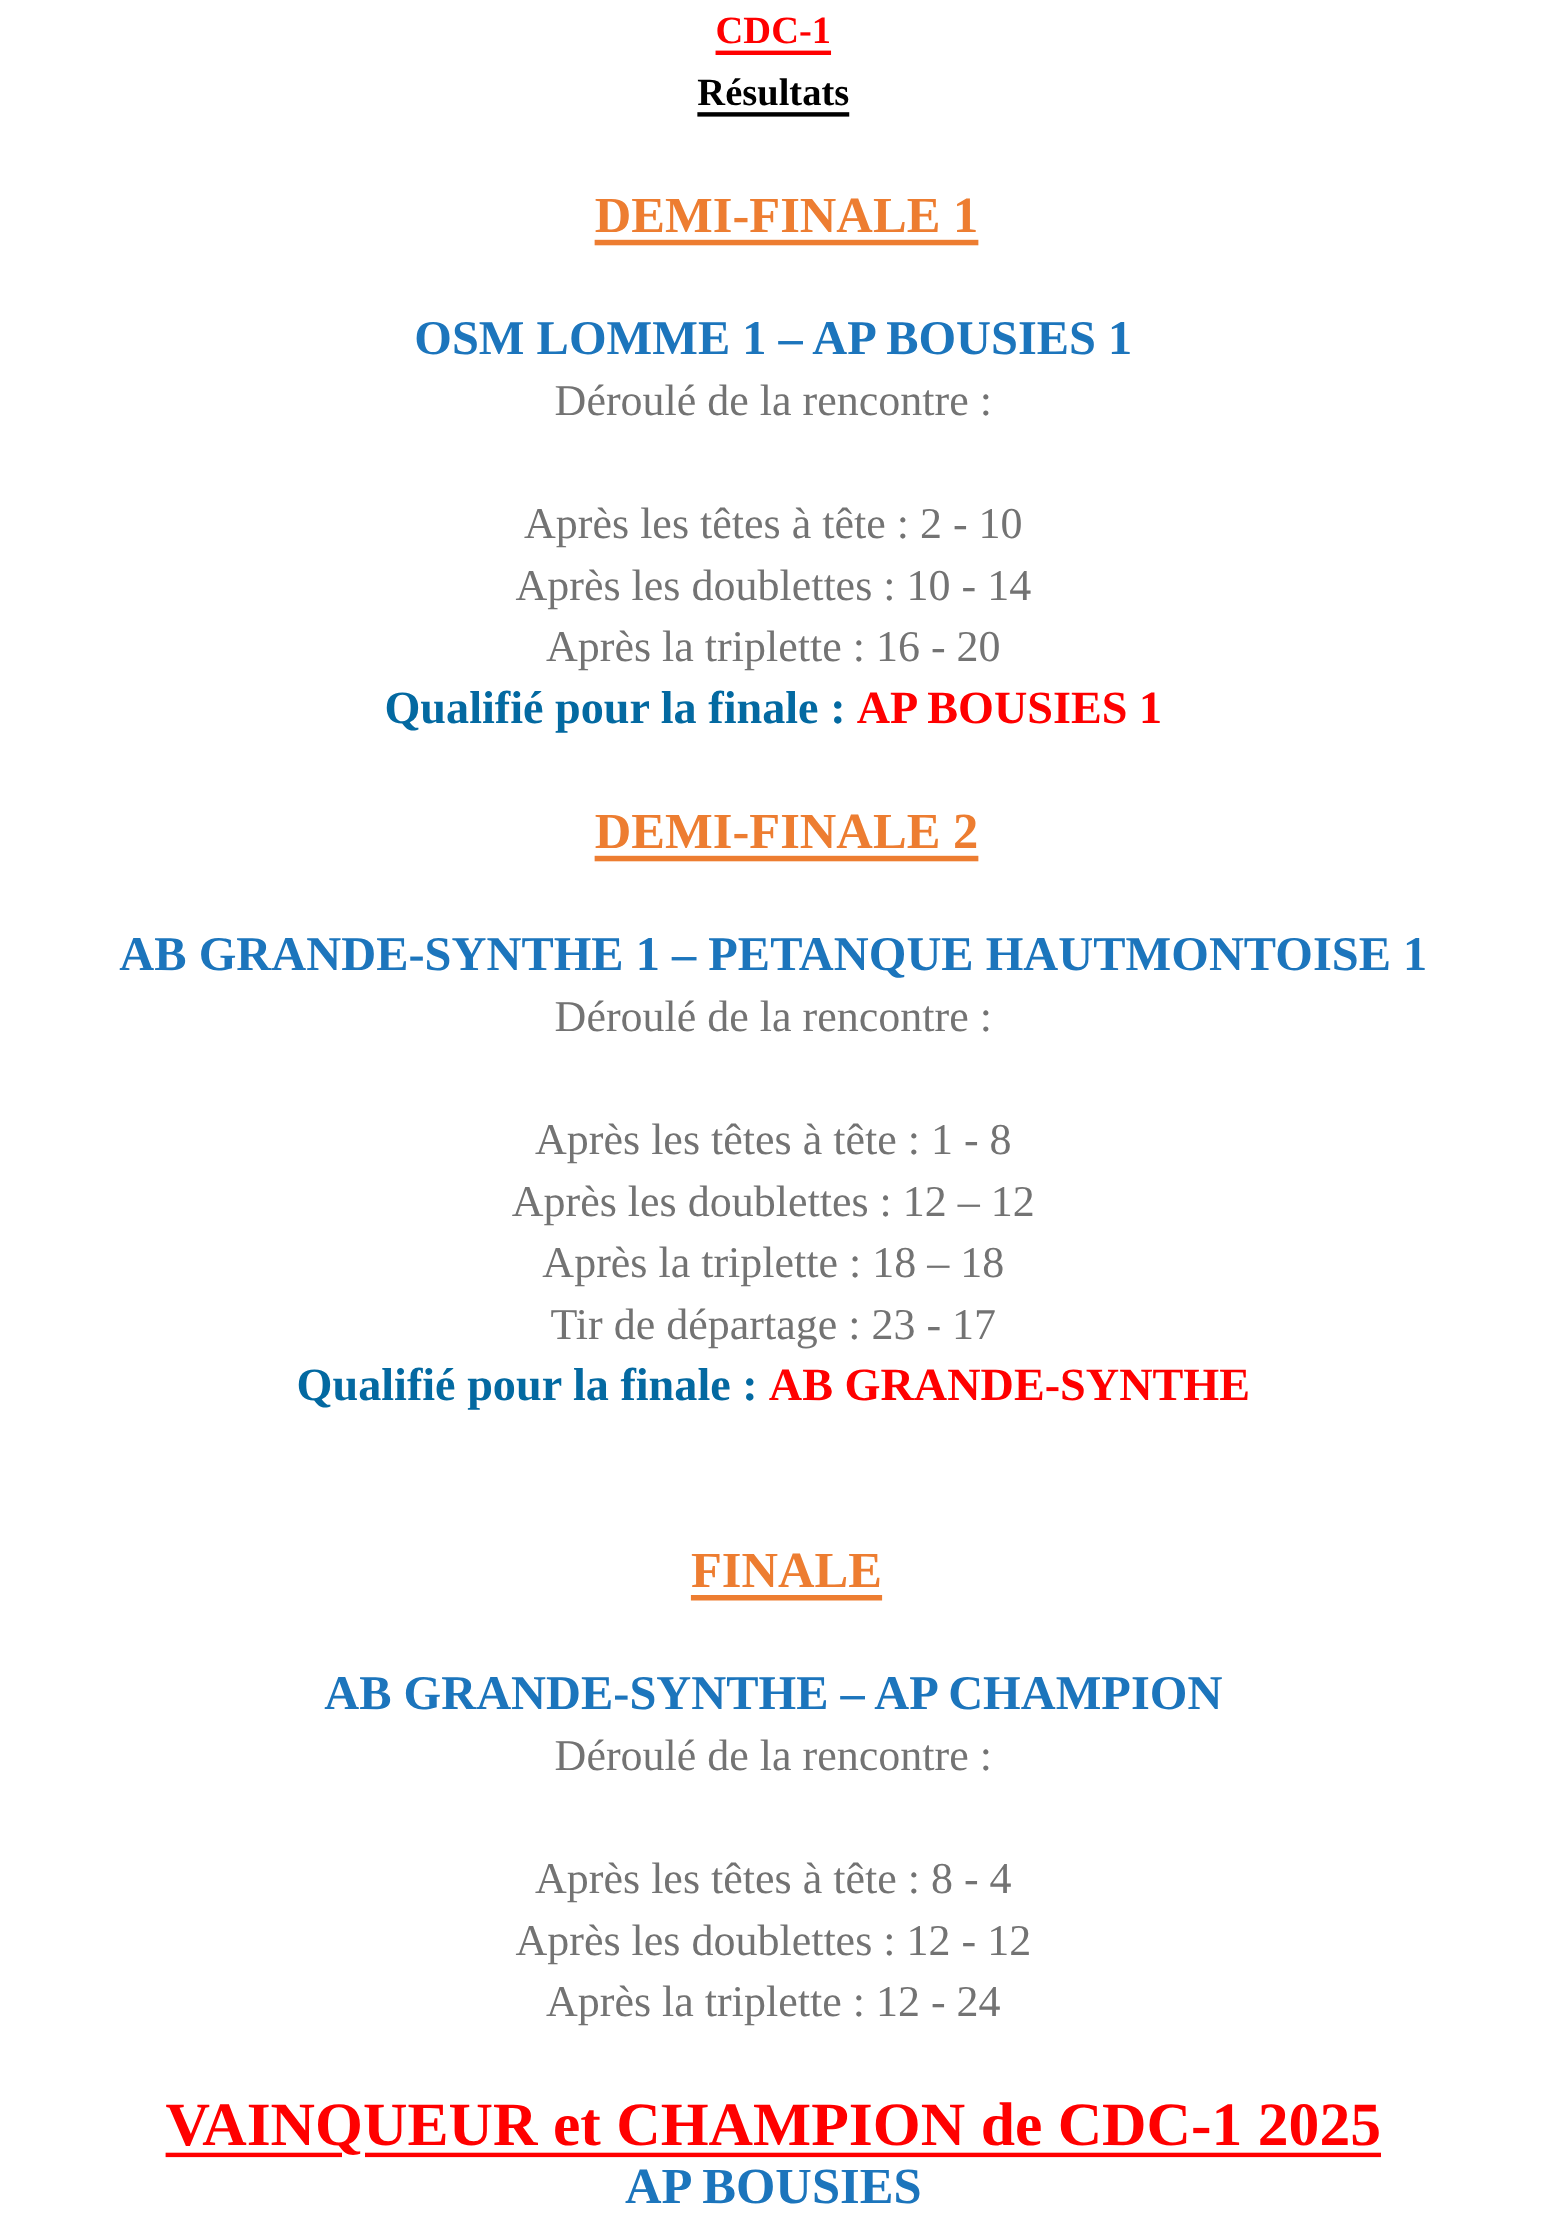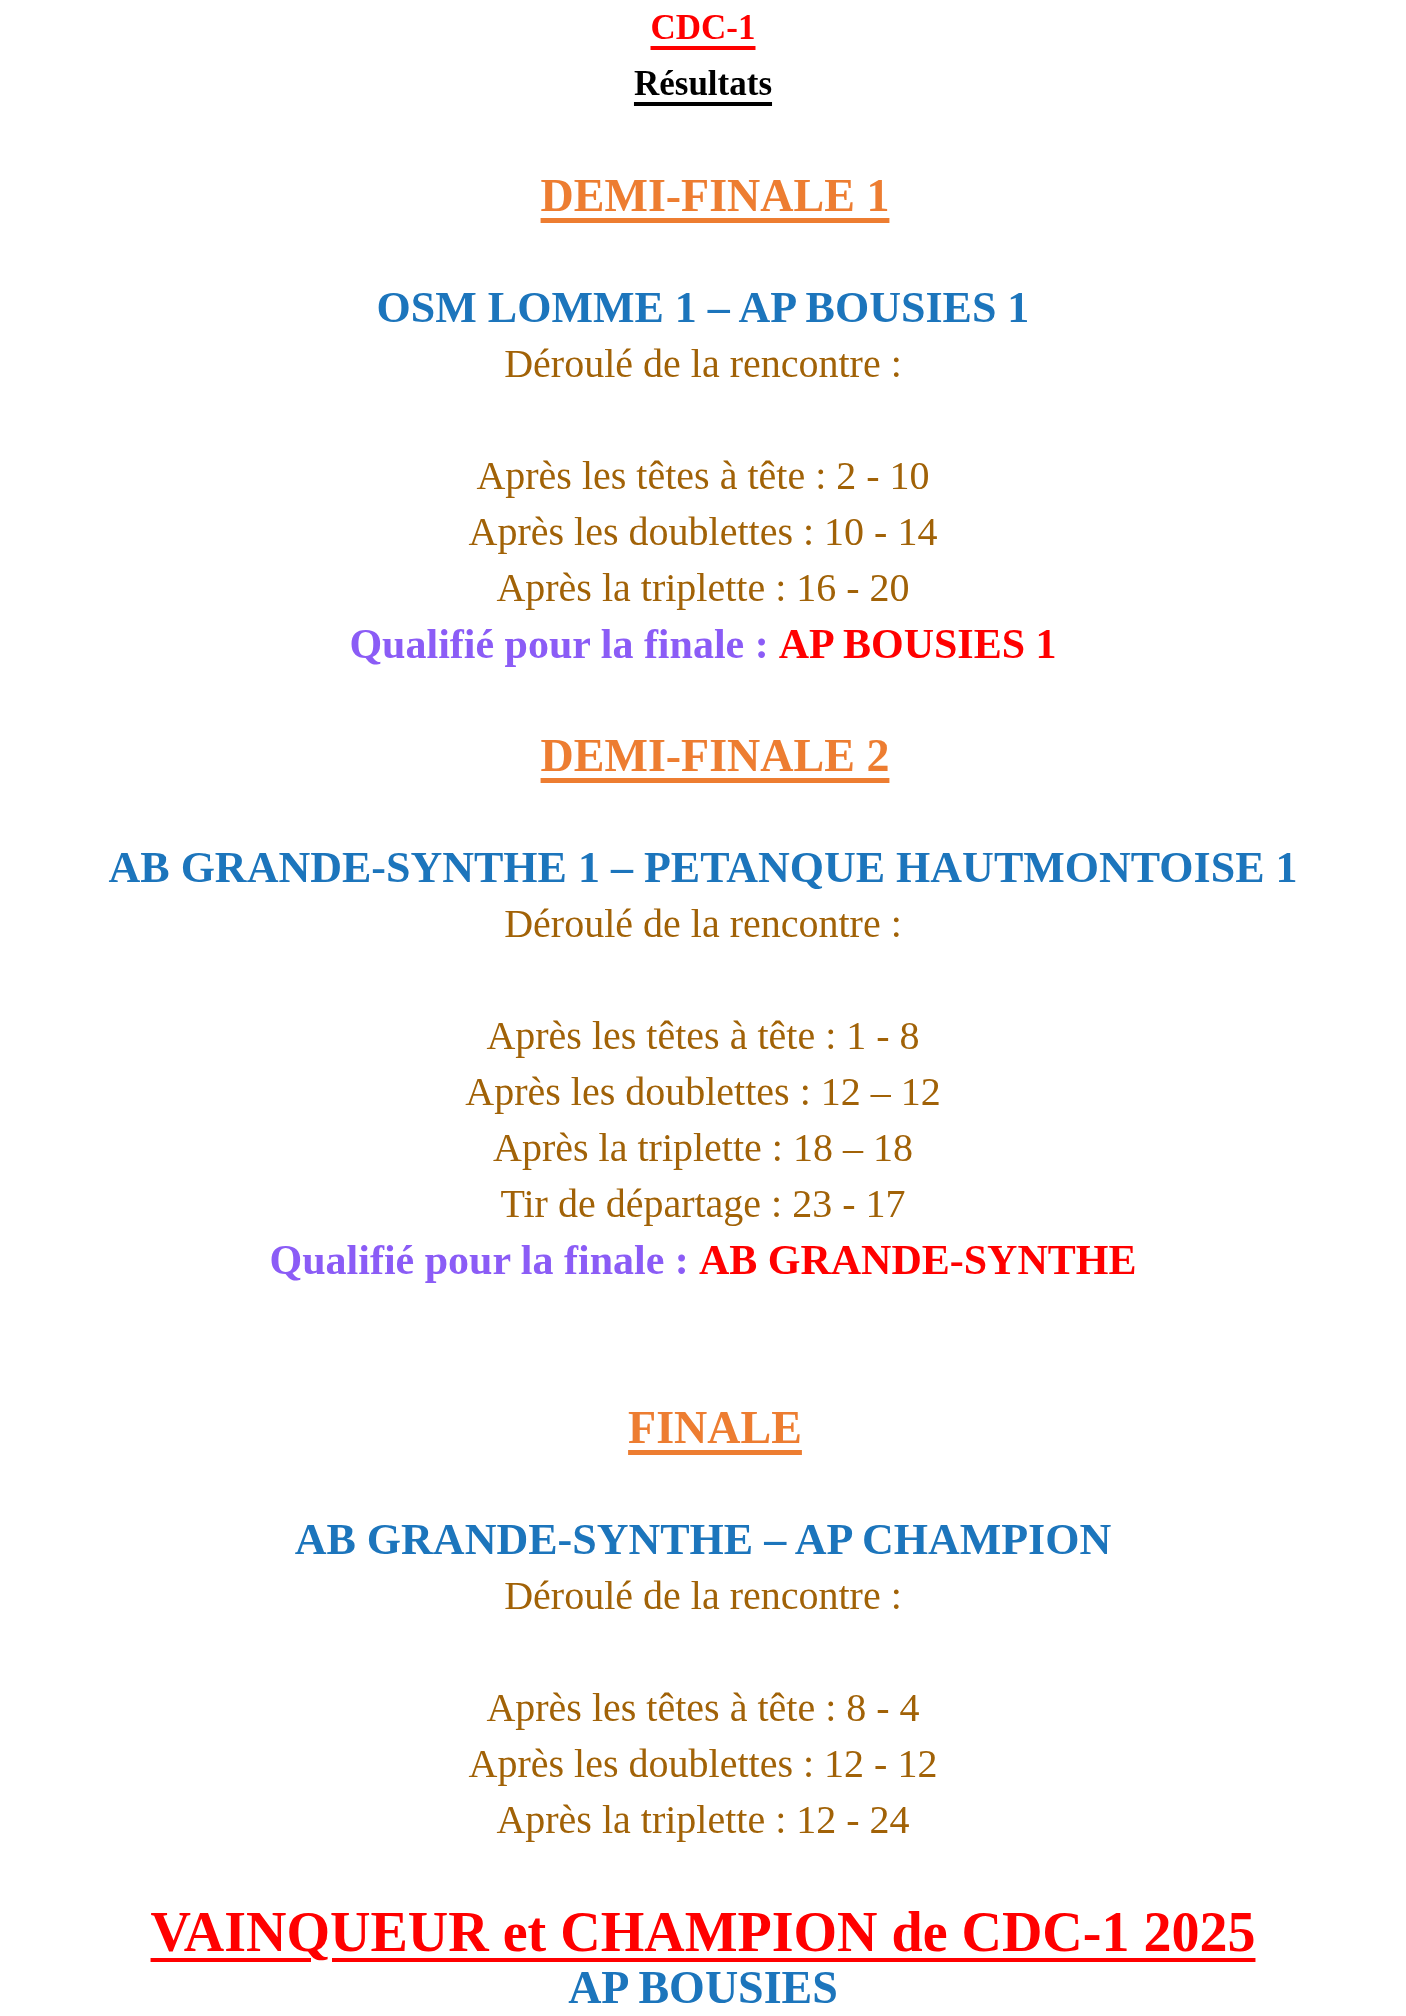--- a/index.html
+++ b/index.html
@@ -46,24 +46,24 @@
     margin-left: 24px;
   }
   .matchup {
     font-size: 44px;
     font-weight: bold;
     color: #1c75bc;
   }
   .body-line {
     font-size: 40px;
     font-weight: normal;
-    color: #a16207;
+    color: #737373;
   }
   .qualified { font-size: 42px; font-weight: bold; }
-  .q-label { color: #8b5cf6; text-align: center; }
+  .q-label { color: #0369a1; text-align: center; }
   .q-team  { color: #ff0000; margin-left: 0.24em; }
 
   .champion-line {
     font-size: 56px;
     font-weight: bold;
     color: #ff0000;
     text-decoration: underline;
     text-decoration-thickness: 4px;
     text-underline-offset: 7px;
   }

